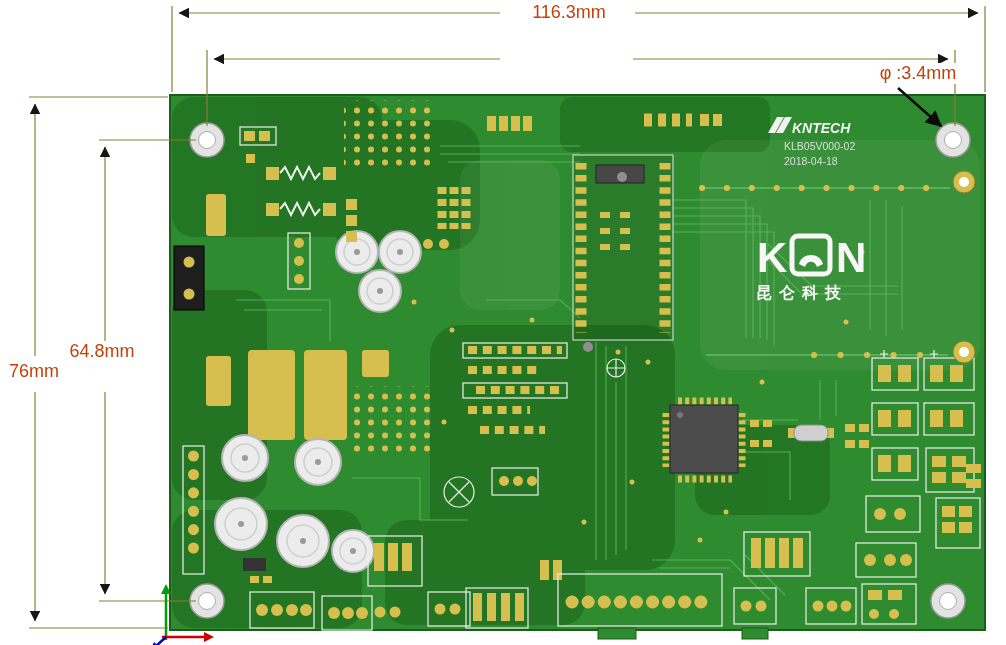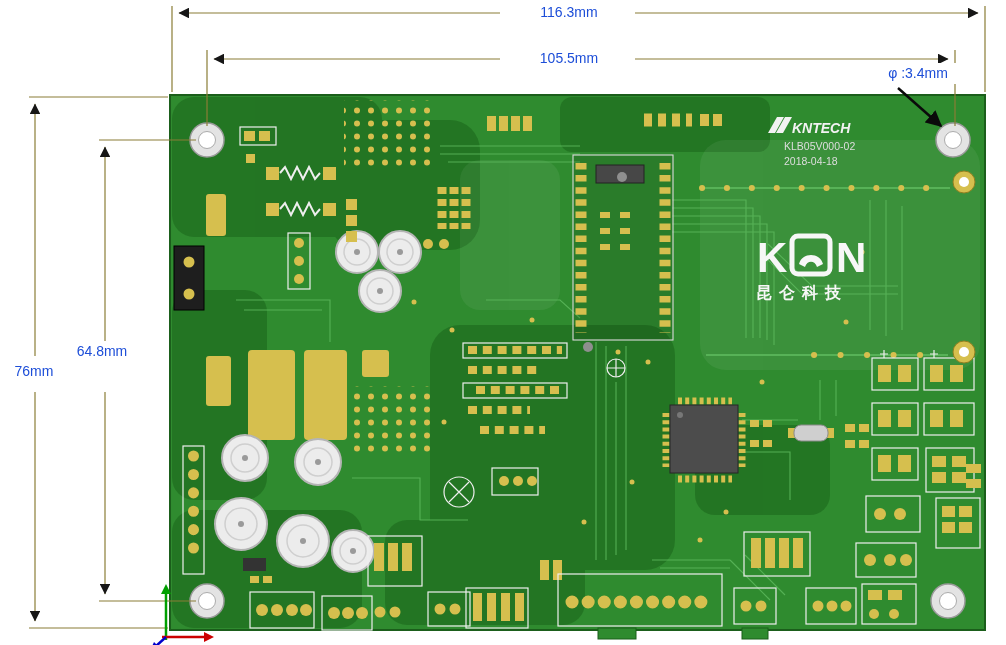--- a/index.html
+++ b/index.html
@@ -1,19 +1,19 @@
 <!DOCTYPE html>
 <html style="--board-green: #2f8b2f; --pad-gold: #d6bf4e; --silk-white: #efefef; --dim-line: #8a7d36; --trace-green: #5cb85c; --axis-x: #cc0000; --axis-y: #00a000; --axis-z: #0000cc;"><head>
 <meta charset="utf-8">
 <style>
   html,body{margin:0;padding:0;background:#fff;}
   .stage{position:relative;width:1006px;height:645px;background:#ffffff;overflow:hidden;
          font-family:"Liberation Sans",sans-serif;}
   .stage svg{position:absolute;left:0;top:0;}
-  .dimlabel{position:absolute;font-size:14px;line-height:19px;color:#1d4ed8;background:#ffffff;
+  .dimlabel{position:absolute;font-size:18px;line-height:19px;color:#c2410c;background:#ffffff;
             text-align:center;padding:1px 2px;white-space:nowrap;}
   .gold{fill:var(--pad-gold,#d6bf4e);}
   .silk{stroke:var(--silk-white,#efefef);fill:none;stroke-width:1.2;}
   .tr{stroke:var(--trace-green,#5cb85c);fill:none;stroke-width:1.1;opacity:.85;}
   .tr2{stroke-width:2.2;}
   .dim{stroke:var(--dim-line,#8a7d36);stroke-width:1.2;fill:none;}
   .cap{fill:#ececec;stroke:#b5b5b5;stroke-width:2;}
   .capring{fill:none;stroke:#cfcfcf;stroke-width:1.5;}
   .hole-outer{fill:#e3e3e3;stroke:#9a9a9a;stroke-width:1.5;}
   .hole-inner{fill:#ffffff;stroke:#ababab;stroke-width:1;}
@@ -420,18 +420,17 @@
     <line x1="166" y1="640" x2="166" y2="592" stroke="var(--axis-y,#00a000)" stroke-width="2.5"></line>
     <path d="M166,584l-5,10h10z" fill="var(--axis-y,#00a000)"></path>
     <line x1="162" y1="637" x2="206" y2="637" stroke="var(--axis-x,#cc0000)" stroke-width="2.5"></line>
     <path d="M214,637l-10,-5v10z" fill="var(--axis-x,#cc0000)"></path>
     <line x1="166" y1="637" x2="155" y2="647" stroke="var(--axis-z,#0000cc)" stroke-width="2.5"></line>
     <path d="M150,651l11,-2l-7,-7z" fill="var(--axis-z,#0000cc)"></path>
   </g>
 </svg>
 
   <div class="dimlabel" style="left:503px;top:2px;width:128px">116.3mm</div>
-  <div class="dimlabel" style="left:503px;top:48px;width:128px">105.5mm</div>
   <div class="dimlabel" style="left:868px;top:63px;width:96px">φ :3.4mm</div>
   <div class="dimlabel" style="left:5px;top:361px;width:54px">76mm</div>
   <div class="dimlabel" style="left:60px;top:341px;width:80px">64.8mm</div>
 
 </div>
 
 </body></html>

